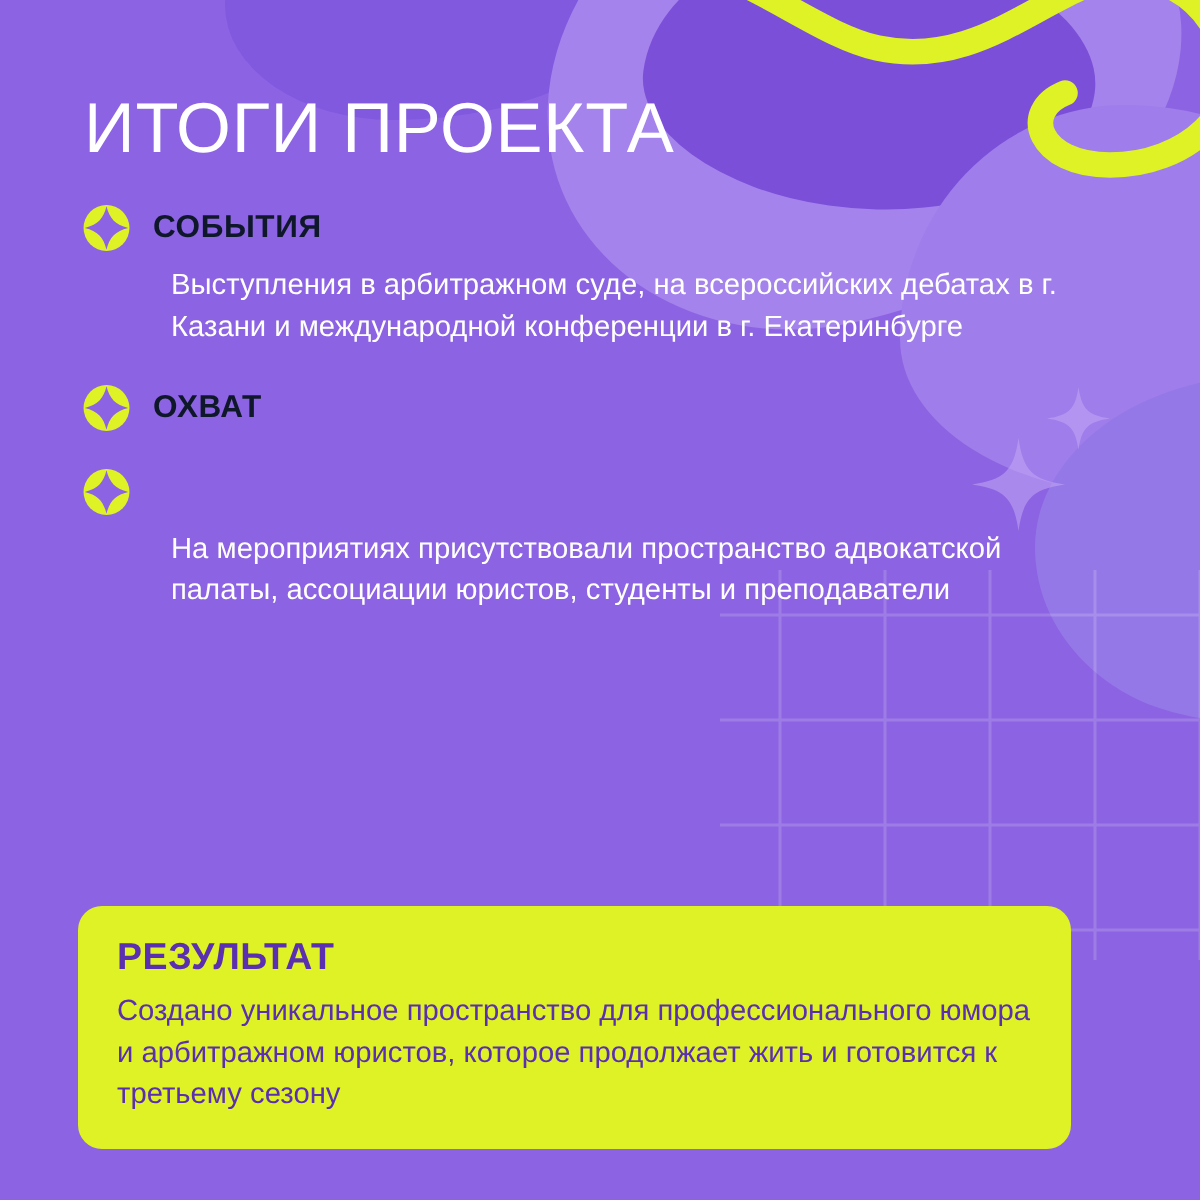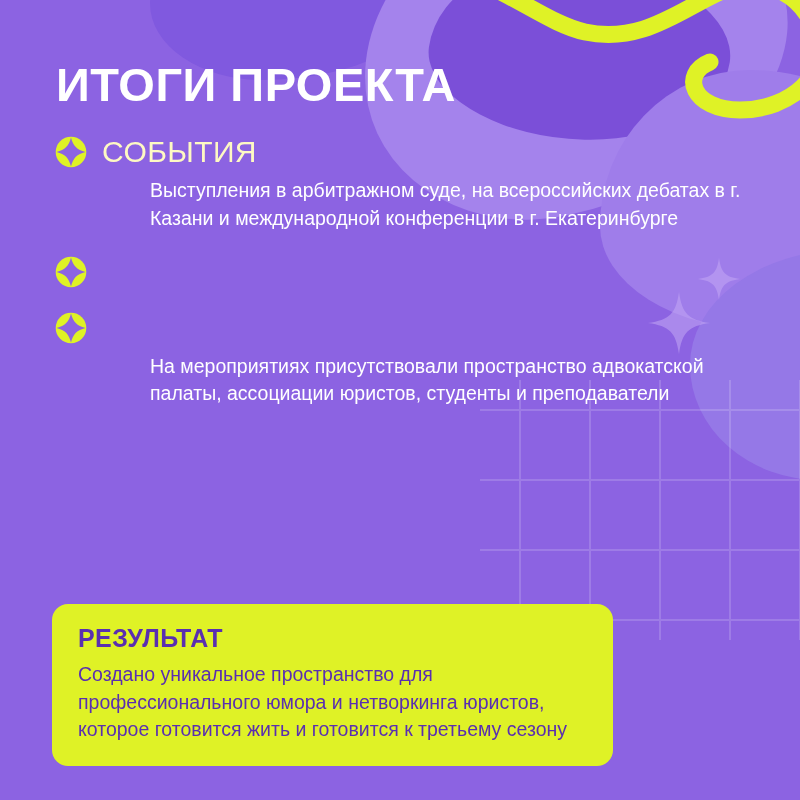--- a/index.html
+++ b/index.html
@@ -99,21 +99,21 @@
   
   .content {
     position: relative;
     z-index: 5;
     padding: 48px 52px 0 52px;
   }
 
   .page-title {
     color: #ffffff;
     font-size: 47px;
-    font-weight: bold;
+    font-weight: normal;
     letter-spacing: 0.5px;
     margin: 12px 0 26px 4px;
     line-height: 1.05;
     text-transform: uppercase;
   }
 
   .section {
     margin-bottom: 22px;
   }
 
@@ -126,42 +126,42 @@
   }
 
   .star-icon {
     width: 34px;
     height: 34px;
     flex: 0 0 34px;
     display: block;
   }
 
   .section-title {
-    color: #fef9c3;
-    font-size: 30px;
-    font-weight: normal;
+    color: #0f172a;
+    font-size: 21px;
+    font-weight: bold;
     letter-spacing: 0.4px;
     text-transform: uppercase;
   }
 
   .section-body {
     color: #ffffff;
     font-size: 19.5px;
     line-height: 1.42;
-    margin-left: 98px;
+    margin-left: 62px;
     max-width: 630px;
     font-weight: normal;
   }
 
   
   .result-card {
     position: absolute;
     left: 52px;
     top: 604px;
-    width: 561px;
+    width: 662px;
     box-sizing: border-box;
     background: #dff226;
     border-radius: 16px;
     padding: 20px 26px 22px 26px;
     z-index: 6;
   }
   .result-title {
     color: #5a2fb0;
     font-size: 25px;
     font-weight: bold;
@@ -225,33 +225,34 @@
       </div>
       <div class="section-body">Выступления в арбитражном суде, на всероссийских дебатах в г. Казани и международной конференции в г. Екатеринбурге</div>
     </div>
 
     <div class="section">
       <div class="section-head">
         <svg class="star-icon" viewBox="0 0 40 40">
           <circle cx="20" cy="20" r="18" fill="#dff226"></circle>
           <path d="M20,3 C22.5,13 27,17.5 37,20 C27,22.5 22.5,27 20,37 C17.5,27 13,22.5 3,20 C13,17.5 17.5,13 20,3 Z" fill="#8c63e2"></path>
         </svg>
+        <div class="section-title">ОХВАТ</div>
       </div>
     </div>
 
     <div class="section">
       <div class="section-head">
         <svg class="star-icon" viewBox="0 0 40 40">
           <circle cx="20" cy="20" r="18" fill="#dff226"></circle>
           <path d="M20,3 C22.5,13 27,17.5 37,20 C27,22.5 22.5,27 20,37 C17.5,27 13,22.5 3,20 C13,17.5 17.5,13 20,3 Z" fill="#8c63e2"></path>
         </svg>
       </div>
       <div class="section-body">На мероприятиях присутствовали пространство адвокатской палаты, ассоциации юристов, студенты и преподаватели</div>
     </div>
 
   </div>
 
   <div class="result-card">
     <div class="result-title">РЕЗУЛЬТАТ</div>
-    <div class="result-body">Создано уникальное пространство для профессионального юмора и нетворкинга юристов, которое готовится жить и готовится к третьему сезону</div>
+    <div class="result-body">Создано уникальное пространство для профессионального юмора и арбитражном юристов, которое продолжает жить и готовится к третьему сезону</div>
   </div>
 
 </div>
 
 </body></html>

